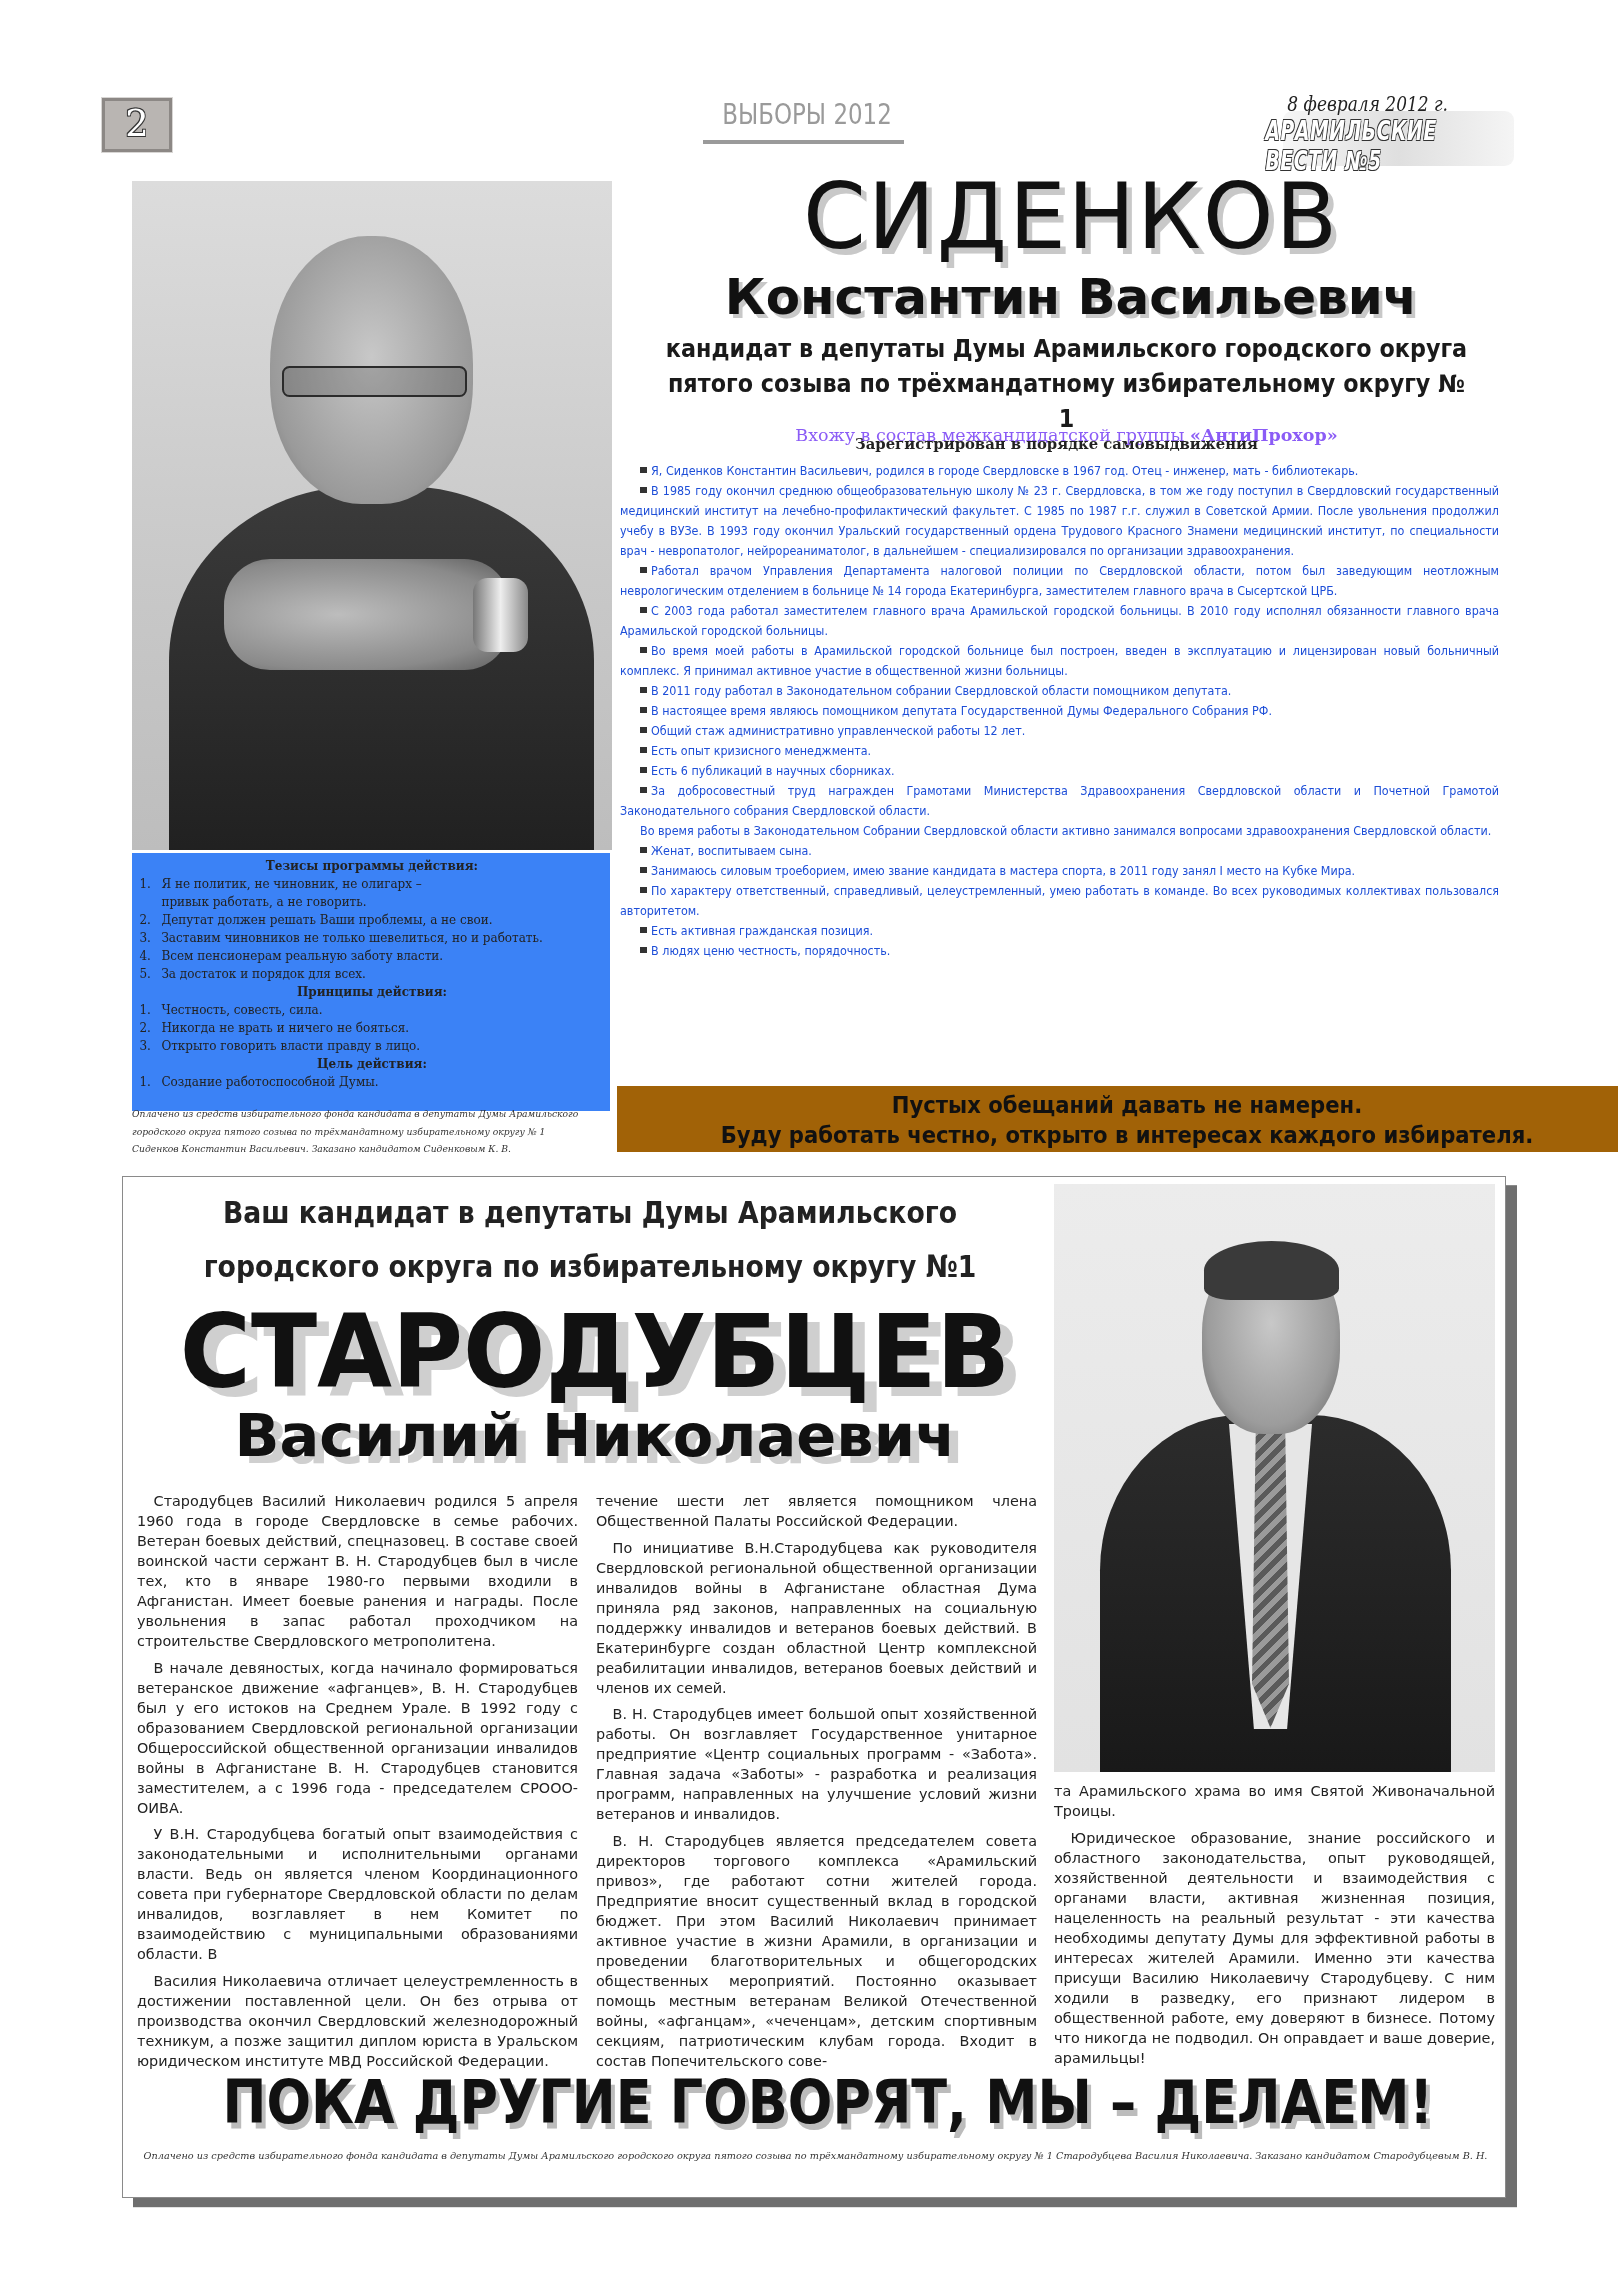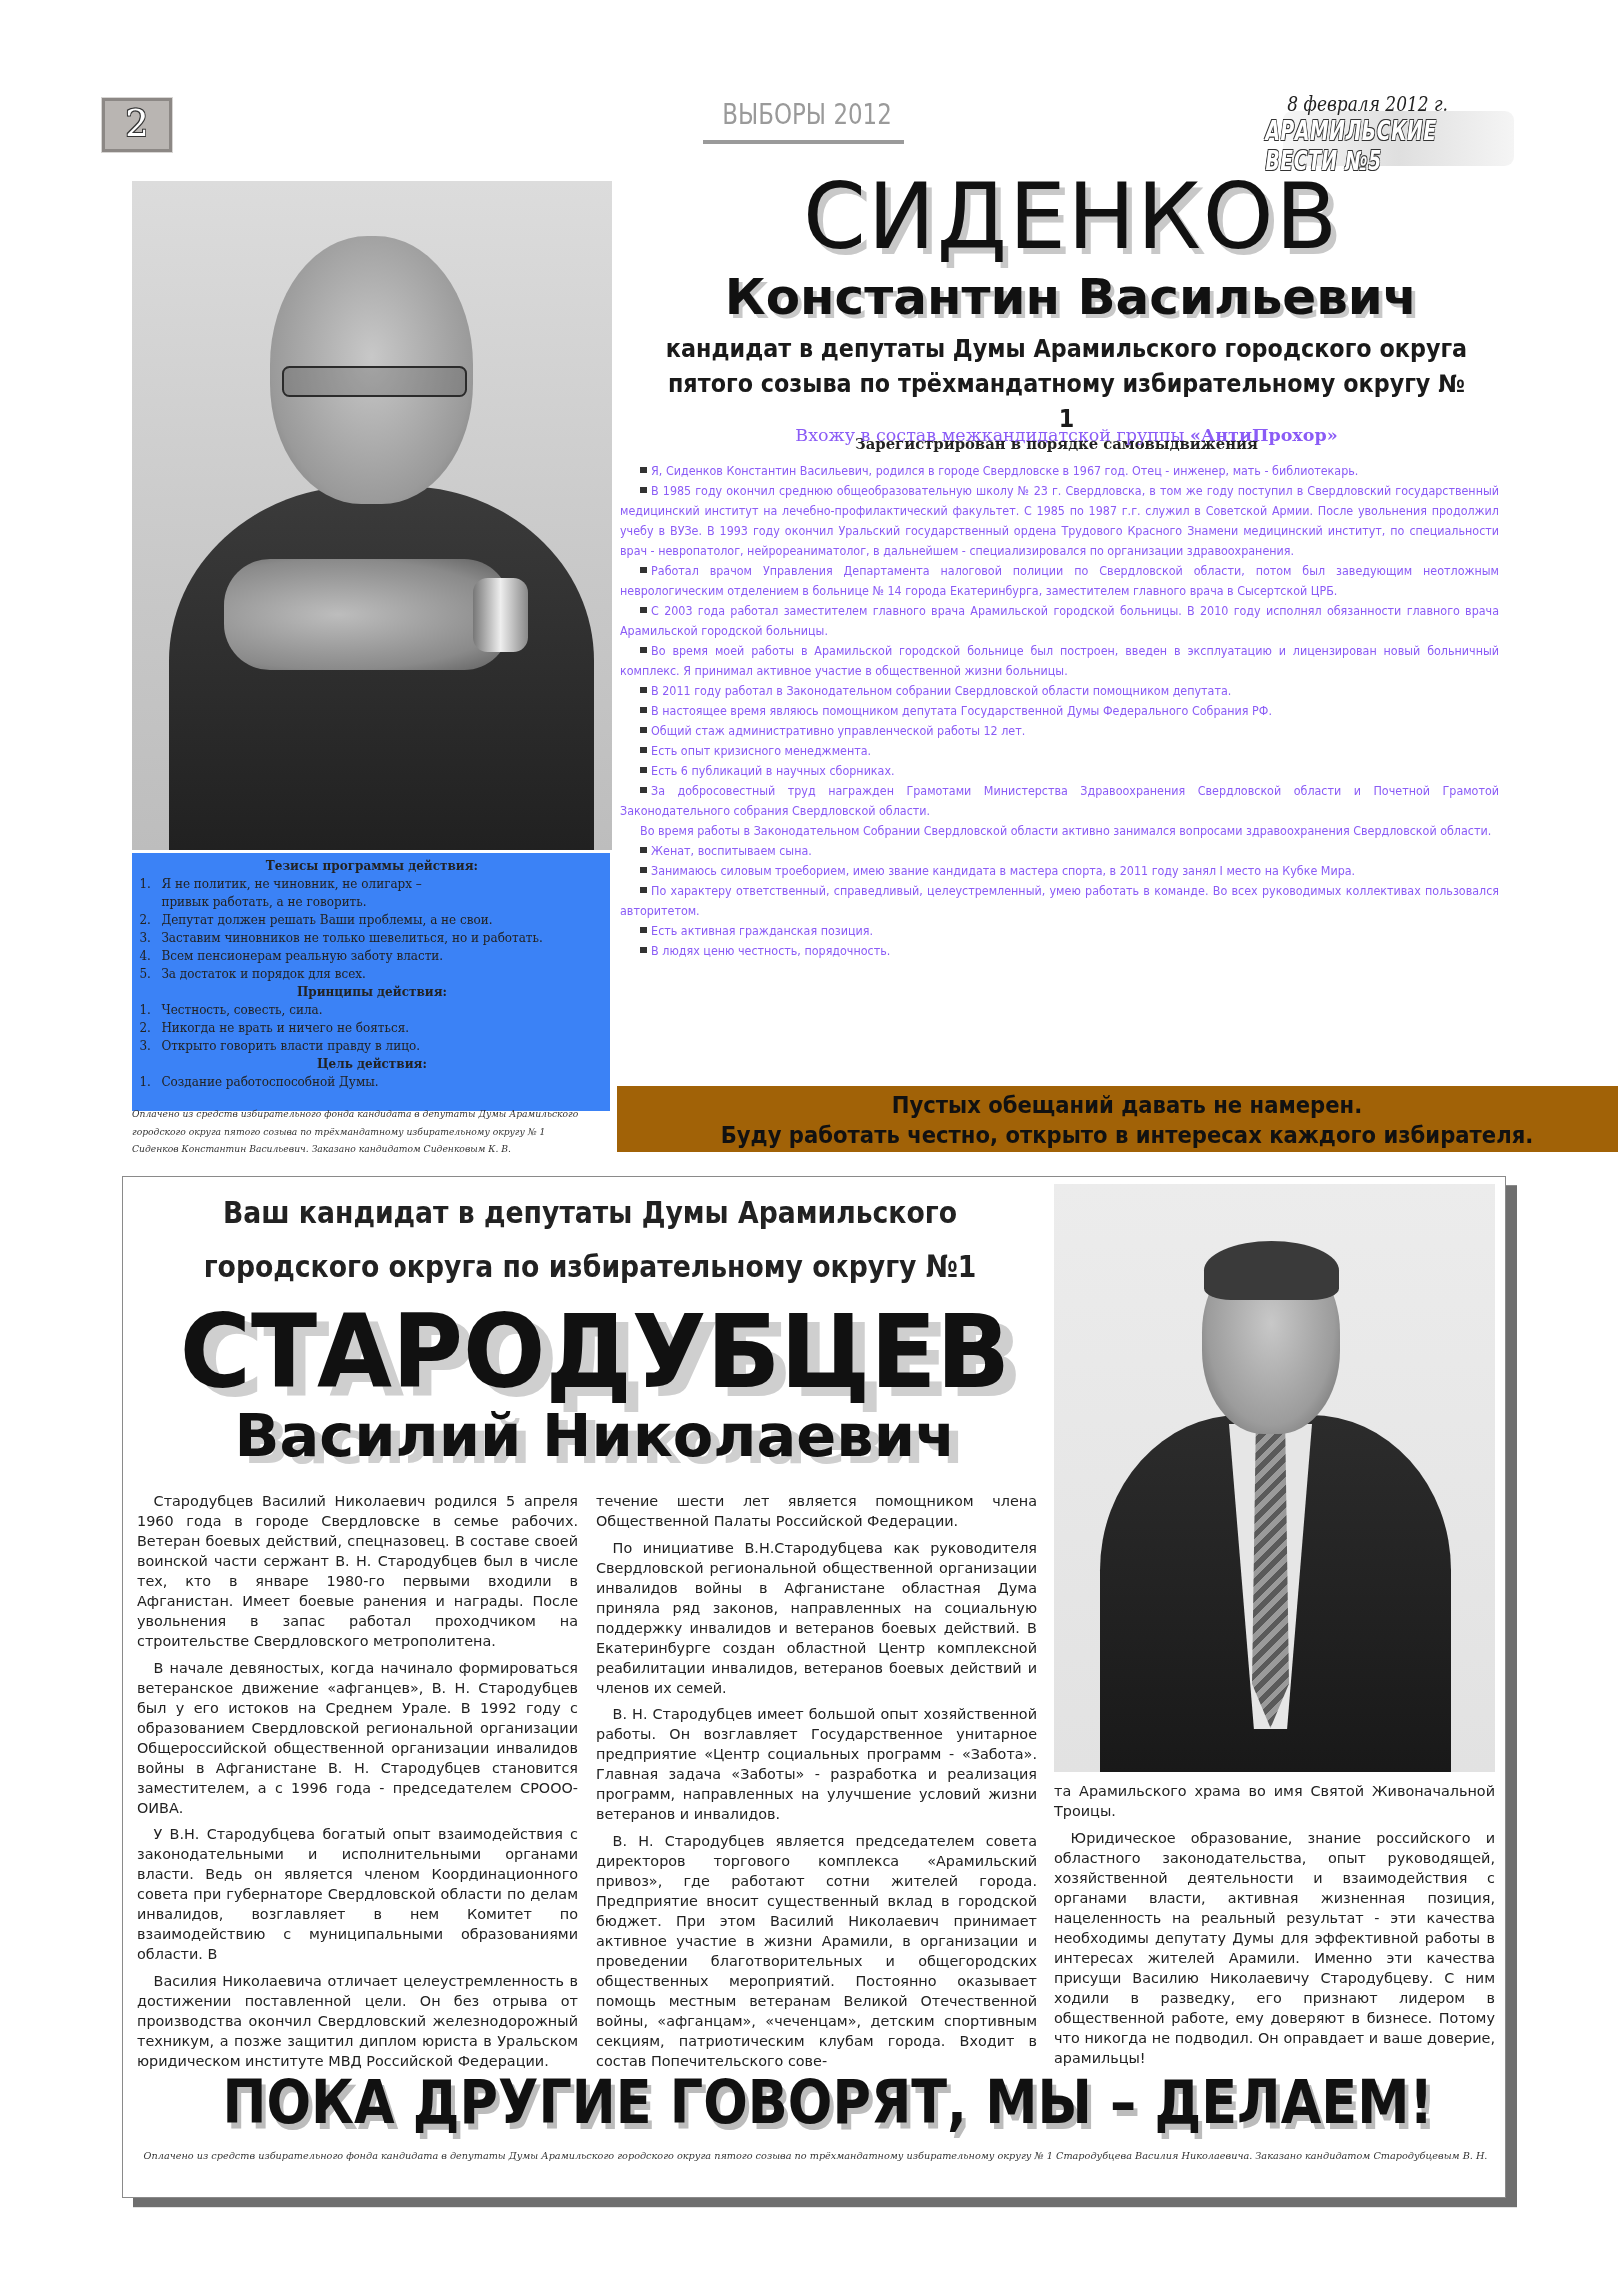--- a/index.html
+++ b/index.html
@@ -81,21 +81,21 @@
     position: absolute; left: 618px; top: 399px; width: 877px; text-align: center;
     font-family: "DejaVu Serif", serif; font-weight: bold; font-size: 14.8px; color: #222; margin-top: 36px;
   }
   .s1-group {
     position: absolute; left: 628px; top: 425px; width: 877px; text-align: center;
     font-family: "DejaVu Serif", serif; font-size: 17.5px; color: #8b5cf6;
   }
   .s1-group b { font-weight: bold; }
   .s1-bio {
     position: absolute; left: 620px; top: 461px; width: 879px;
-    font-family: "DejaVu Sans Condensed", "DejaVu Sans", sans-serif; font-size: 12.4px; line-height: 20px; color: #8b5cf6;
+    font-family: "DejaVu Sans Condensed", "DejaVu Sans", sans-serif; font-size: 12.4px; line-height: 20px; color: #1d4ed8;
     text-align: justify;
   }
   .s1-bio p { text-indent: 20px; }
   .s1-bio .bullet { display: inline-block; width: 6.5px; height: 6.5px; background: #333; margin-right: 4.6px; vertical-align: 1.8px; }
 
   .slogan1 {
     position: absolute; left: 617px; top: 1086px; width: 1020px; height: 66px; background: #a16207;
     text-align: center; font-family: "DejaVu Sans", sans-serif; font-weight: bold; font-size: 23px; line-height: 30px; color: #111;
     padding-top: 3.7px;
   }

